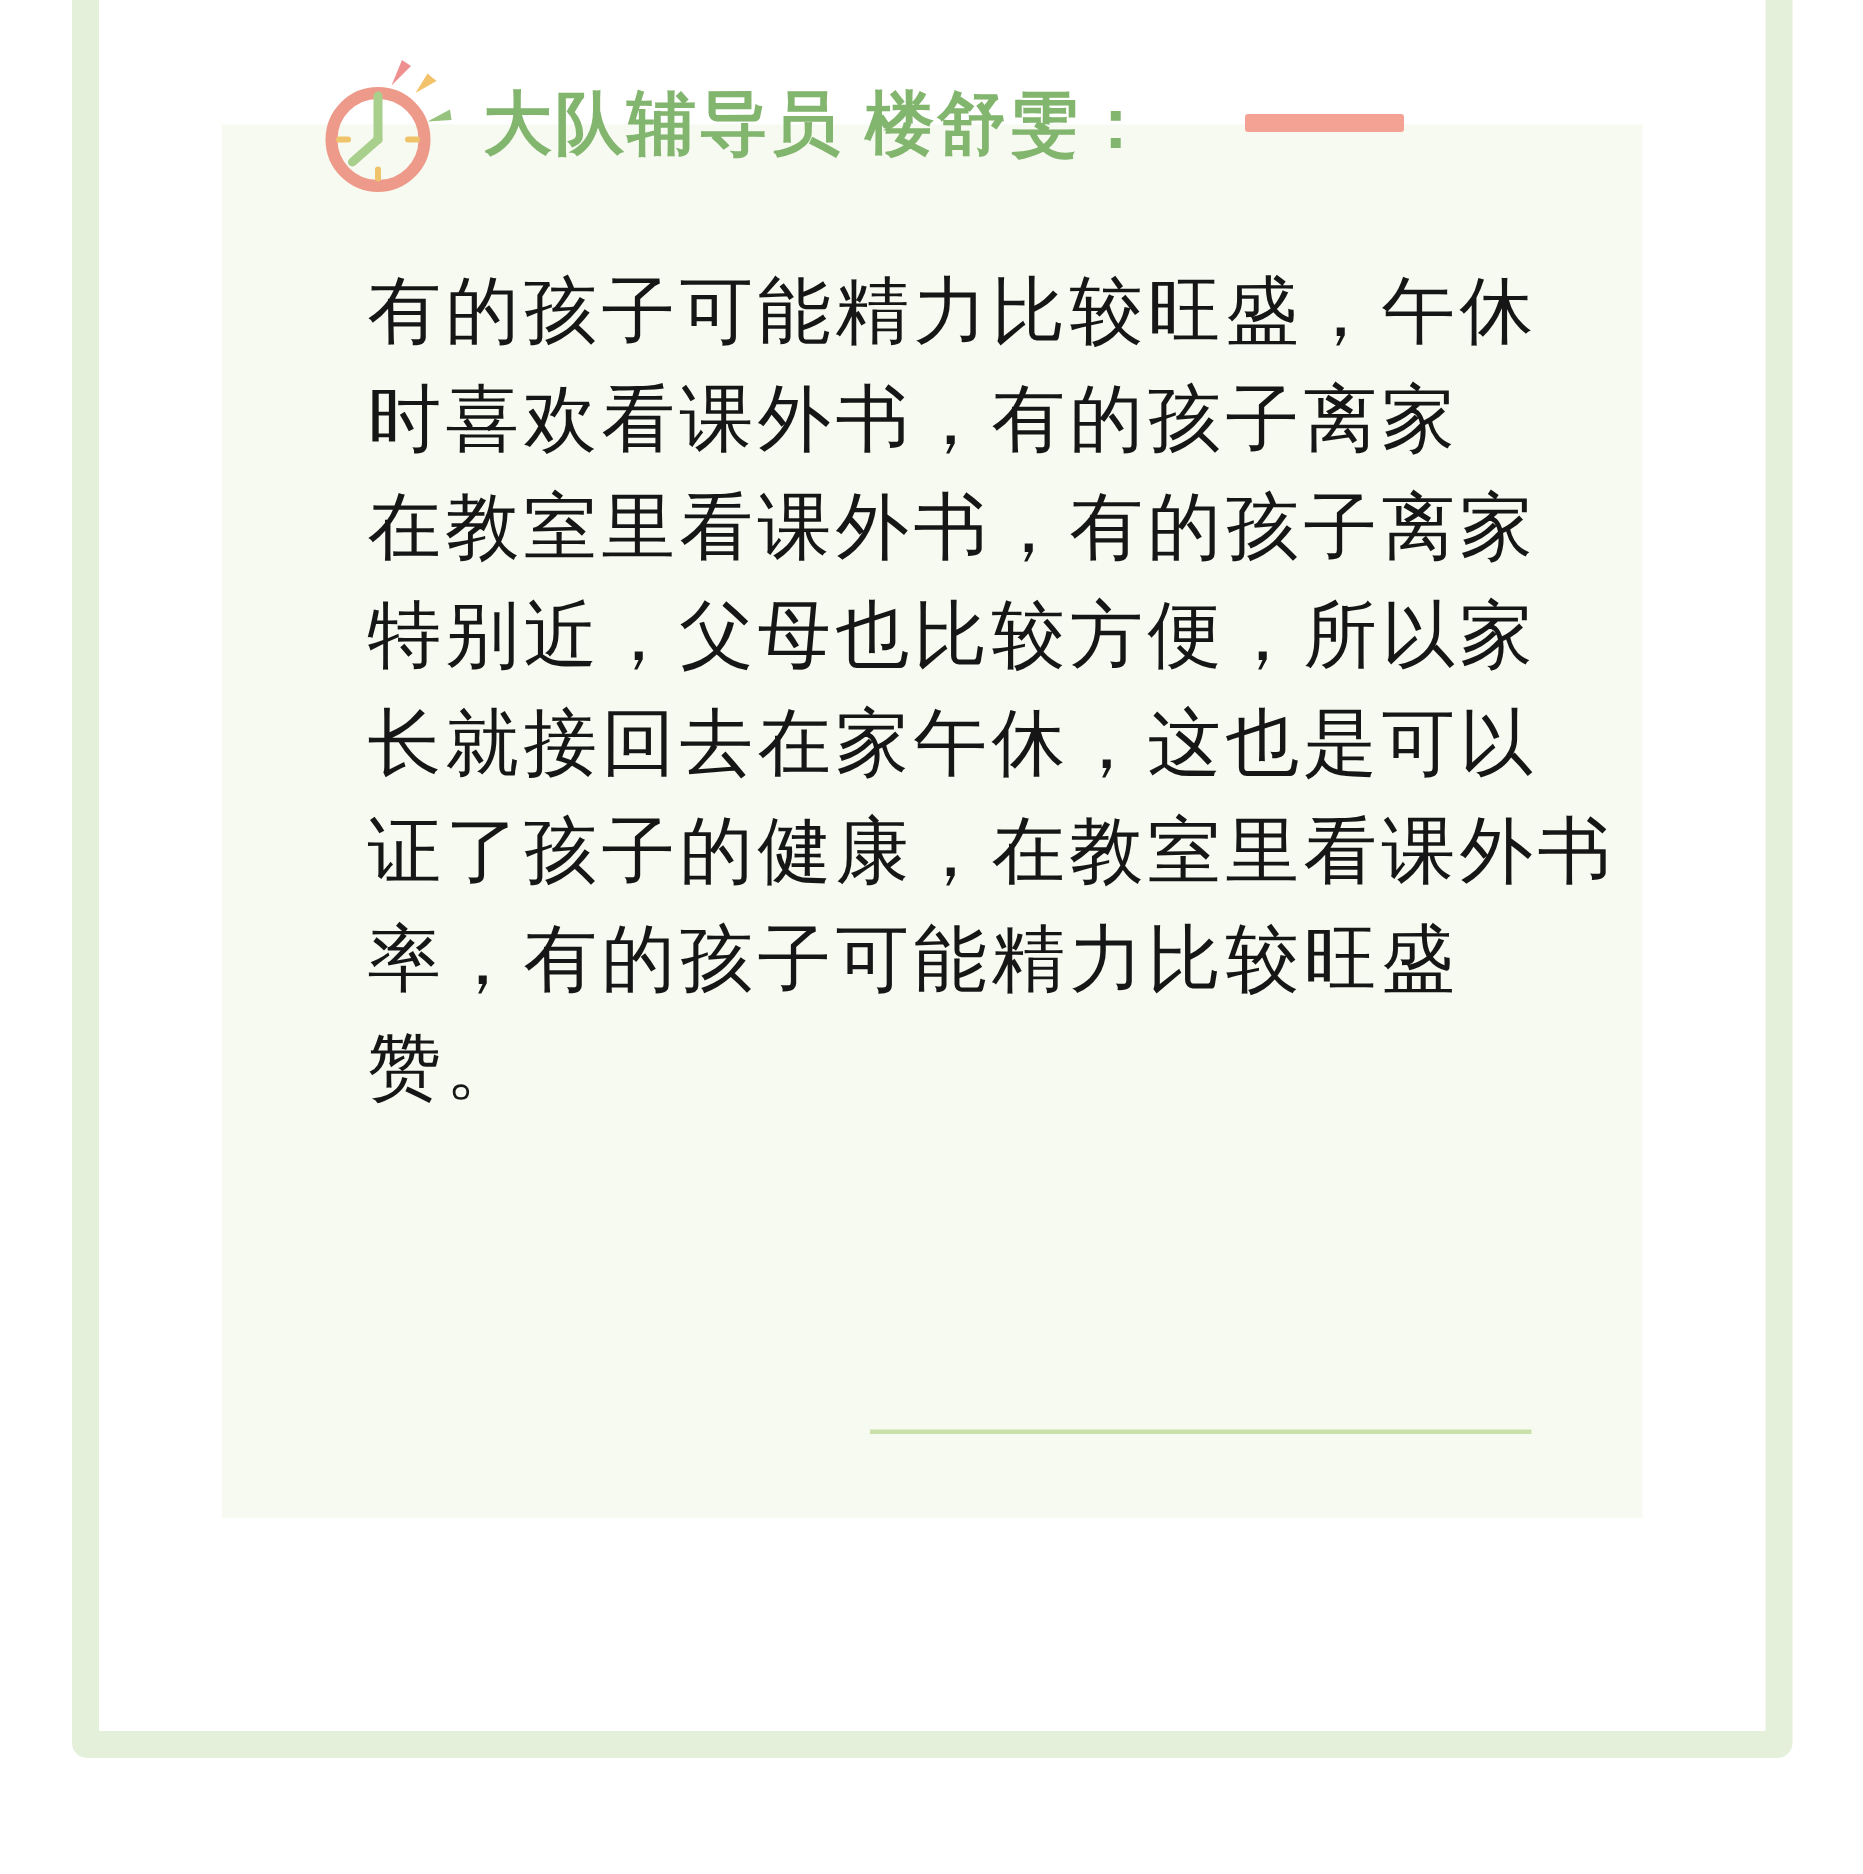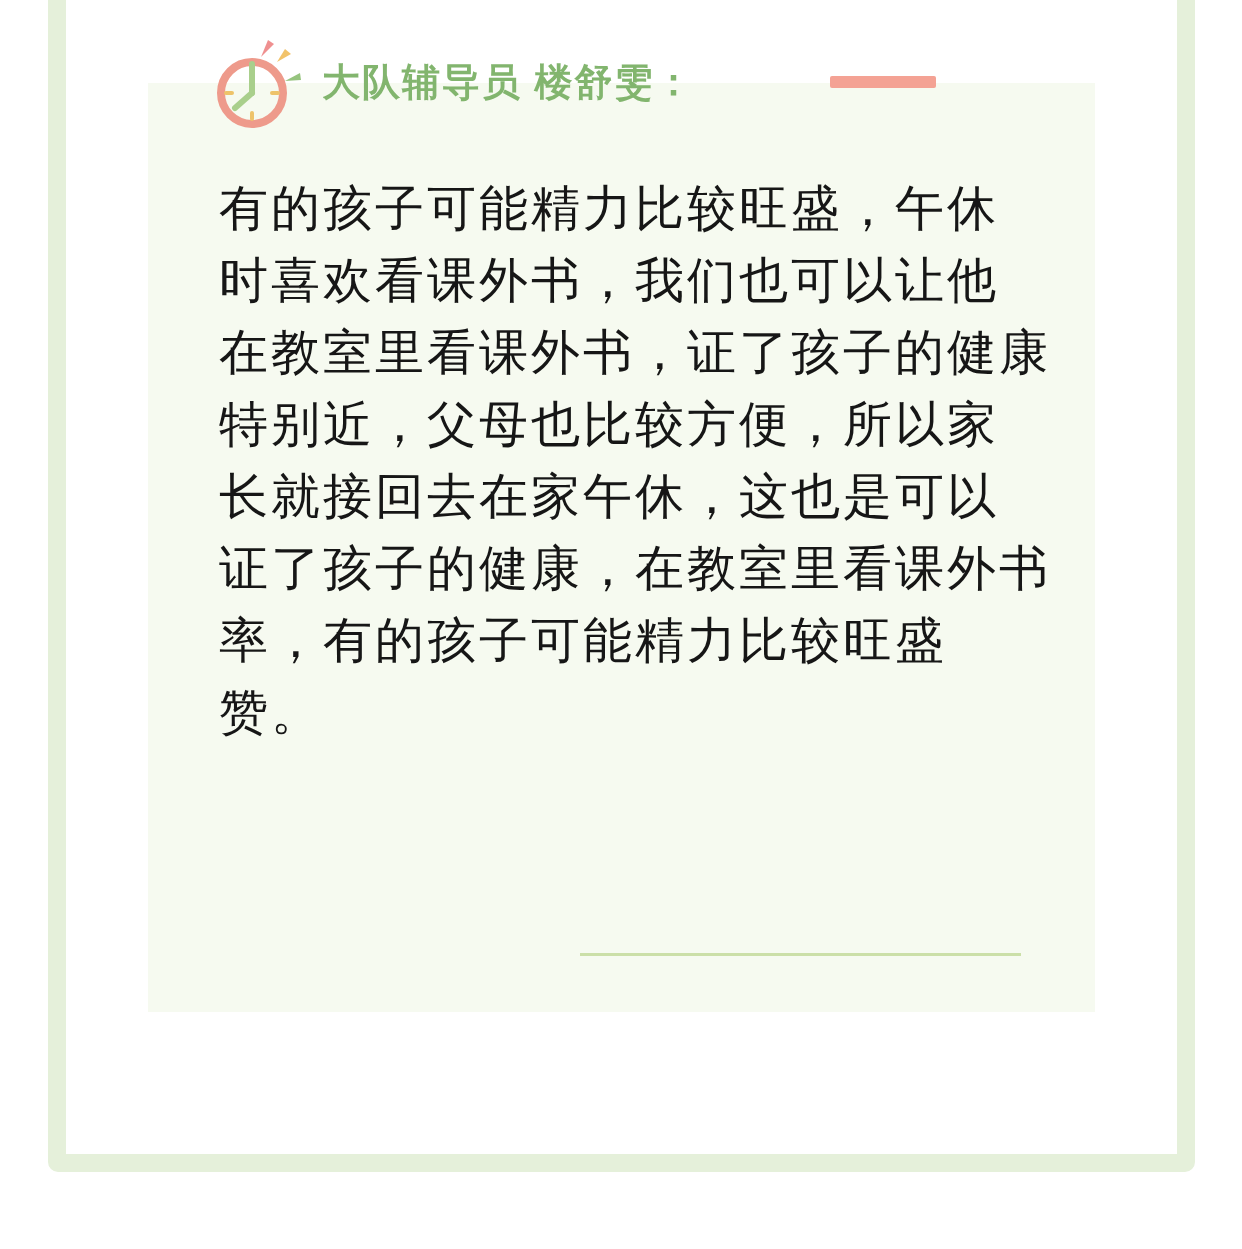--- a/index.html
+++ b/index.html
@@ -35,21 +35,21 @@
     background:var(--panel-bg);
   }
   .clock-icon{
     position:absolute;
     left:205px;top:30px;
     width:110px;height:110px;
   }
   .speaker-title{
     position:absolute;
     left:322px;top:57px;
-    font-size:38px;
+    font-size:46px;
     line-height:50px;
     font-weight:700;
     letter-spacing:2px;
     color:var(--title-color);
     white-space:nowrap;
   }
   .accent-bar{
     position:absolute;
     left:830px;top:76px;
     width:106px;height:12px;
@@ -62,20 +62,21 @@
     width:812px;
     color:var(--body-text);
     font-size:49px;
     font-weight:400;
   }
   .paragraph-line{
     line-height:72px;
     height:72px;
     letter-spacing:3px;
     white-space:nowrap;
+    margin-left:26px;
   }
   .bottom-divider{
     position:absolute;
     left:580px;top:953px;
     width:441px;height:3px;
     background:var(--divider);
   }
 </style>
 </head>
 <body>
@@ -97,22 +98,22 @@
     <polygon points="72,32 80,19 86,24" style="fill:var(--spark-yellow)"></polygon>
     <polygon points="80,51 95,43 96,50" style="fill:var(--spark-green)"></polygon>
   </svg>
 
   <h1 class="speaker-title">大队辅导员 楼舒雯：</h1>
 
   <div class="accent-bar"></div>
 
   <main class="speech-paragraph">
     <div class="paragraph-line">有的孩子可能精力比较旺盛，午休</div>
-    <div class="paragraph-line">时喜欢看课外书，我们也可以让他</div>
-    <div class="paragraph-line">在教室里看课外书，证了孩子的健康</div>
+    <div class="paragraph-line">时喜欢看课外书，有的孩子离家</div>
+    <div class="paragraph-line">在教室里看课外书，有的孩子离家</div>
     <div class="paragraph-line">特别近，父母也比较方便，所以家</div>
     <div class="paragraph-line">长就接回去在家午休，这也是可以</div>
     <div class="paragraph-line">证了孩子的健康，在教室里看课外书</div>
     <div class="paragraph-line">率，有的孩子可能精力比较旺盛</div>
     <div class="paragraph-line">赞。</div>
   </main>
 
   <div class="bottom-divider"></div>
 
 </div>

